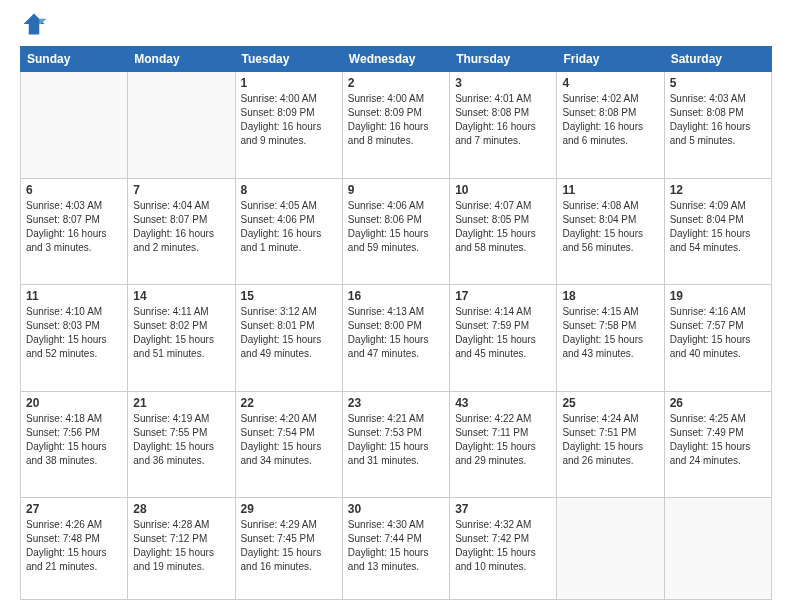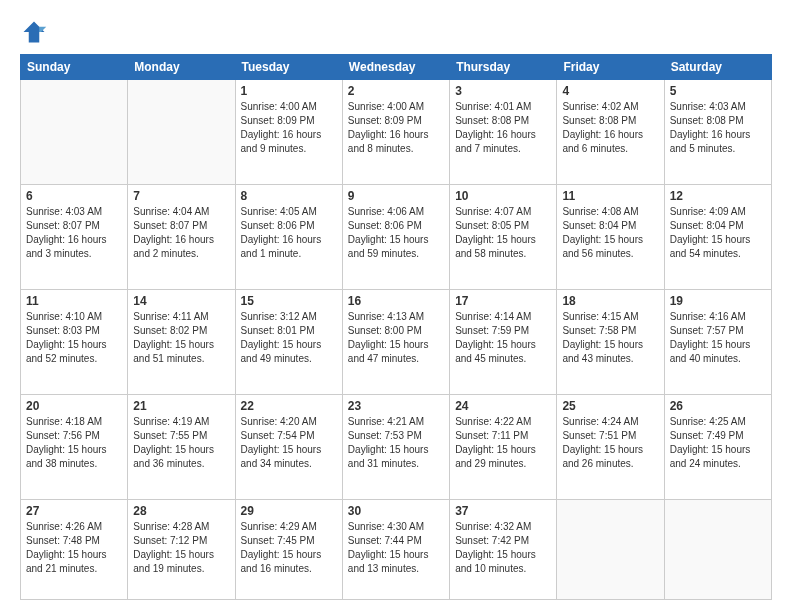--- a/index.html
+++ b/index.html
@@ -6,21 +6,21 @@
     body {
       width: 792px;
       height: 612px;
       font-family: Arial, sans-serif;
       background: #fff;
       overflow: hidden;
     }
     .page {
       width: 792px;
       height: 612px;
-      padding: 18px 20px 12px 20px;
+      padding: 10px 20px 12px 20px;
       display: flex;
       flex-direction: column;
     }
     .header {
       display: flex;
       justify-content: space-between;
       align-items: flex-start;
       margin-bottom: 8px;
     }
     .logo {
@@ -188,21 +188,21 @@
           <td>
             <span class="day-num">7</span>
             <div class="day-info">Sunrise: 4:04 AM
 Sunset: 8:07 PM
 Daylight: 16 hours
 and 2 minutes.</div>
           </td>
           <td>
             <span class="day-num">8</span>
             <div class="day-info">Sunrise: 4:05 AM
-Sunset: 8:06 PM
+Sunset: 4:06 PM
 Daylight: 16 hours
 and 1 minute.</div>
           </td>
           <td>
             <span class="day-num">9</span>
             <div class="day-info">Sunrise: 4:06 AM
 Sunset: 8:06 PM
 Daylight: 15 hours
 and 59 minutes.</div>
           </td>
@@ -302,21 +302,21 @@
 and 34 minutes.</div>
           </td>
           <td>
             <span class="day-num">23</span>
             <div class="day-info">Sunrise: 4:21 AM
 Sunset: 7:53 PM
 Daylight: 15 hours
 and 31 minutes.</div>
           </td>
           <td>
-            <span class="day-num">24</span>
+            <span class="day-num">43</span>
             <div class="day-info">Sunrise: 4:22 AM
 Sunset: 7:11 PM
 Daylight: 15 hours
 and 29 minutes.</div>
           </td>
           <td>
             <span class="day-num">25</span>
             <div class="day-info">Sunrise: 4:24 AM
 Sunset: 7:51 PM
 Daylight: 15 hours

